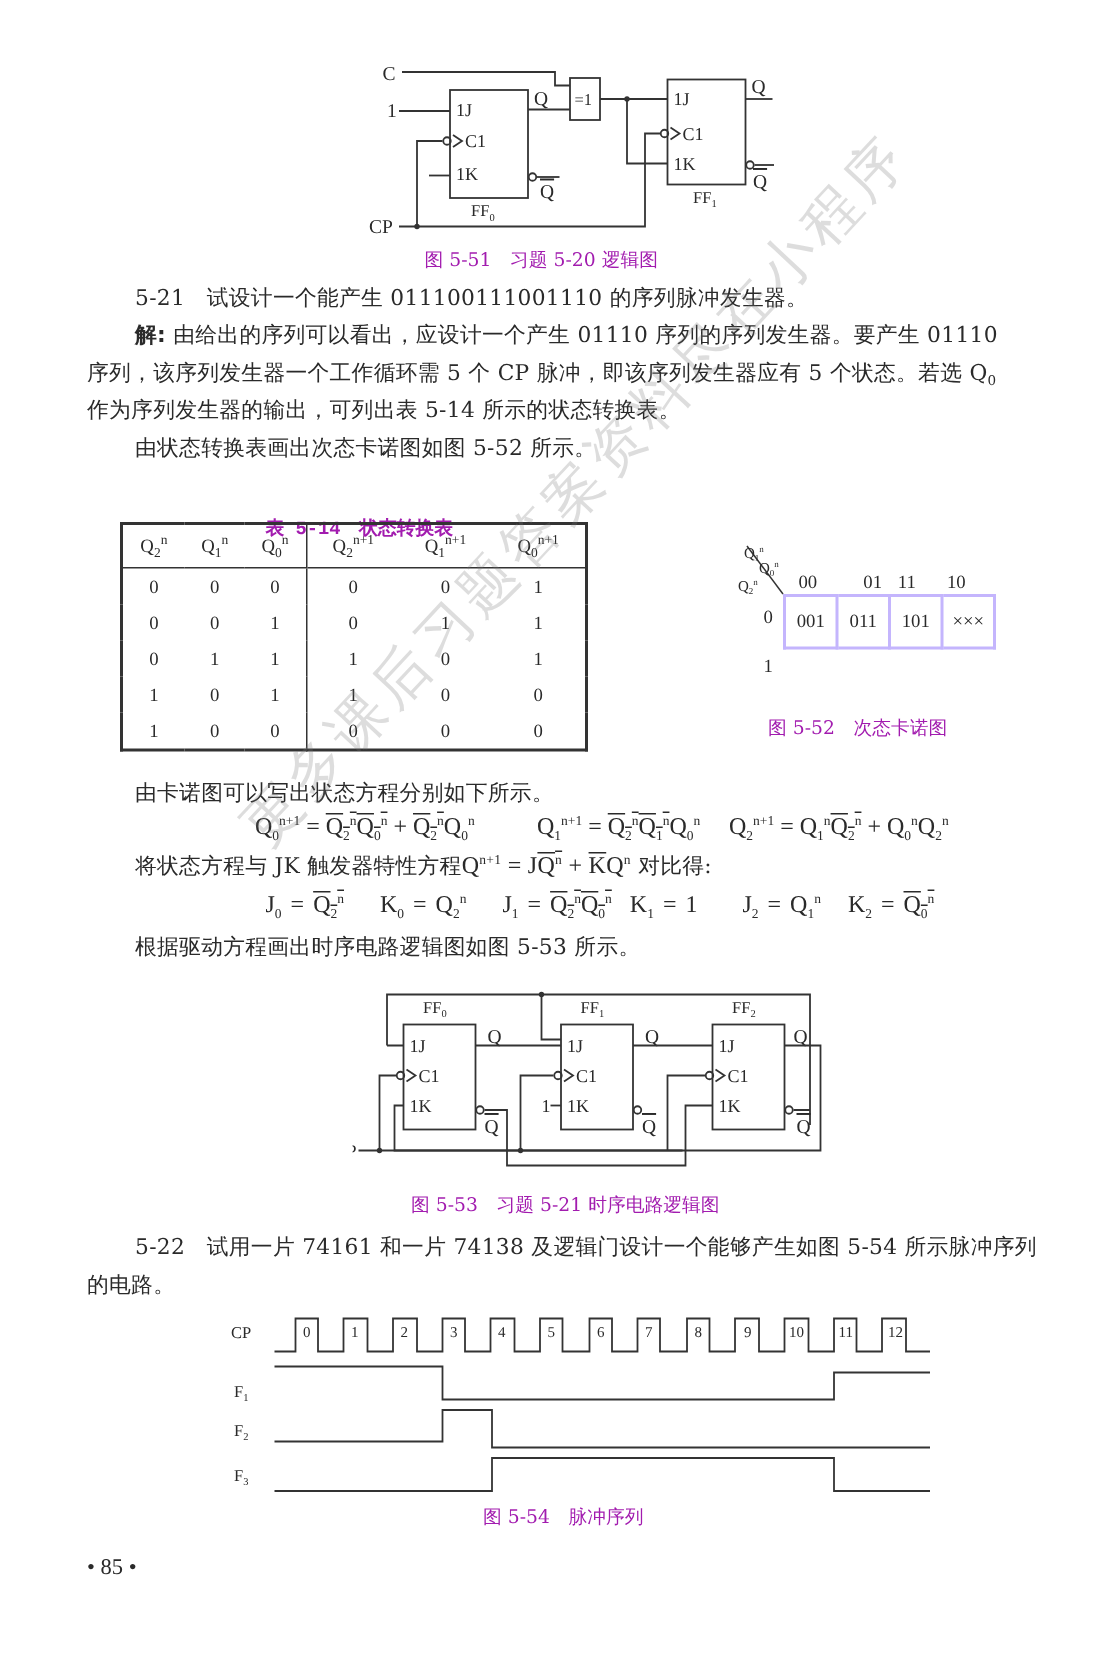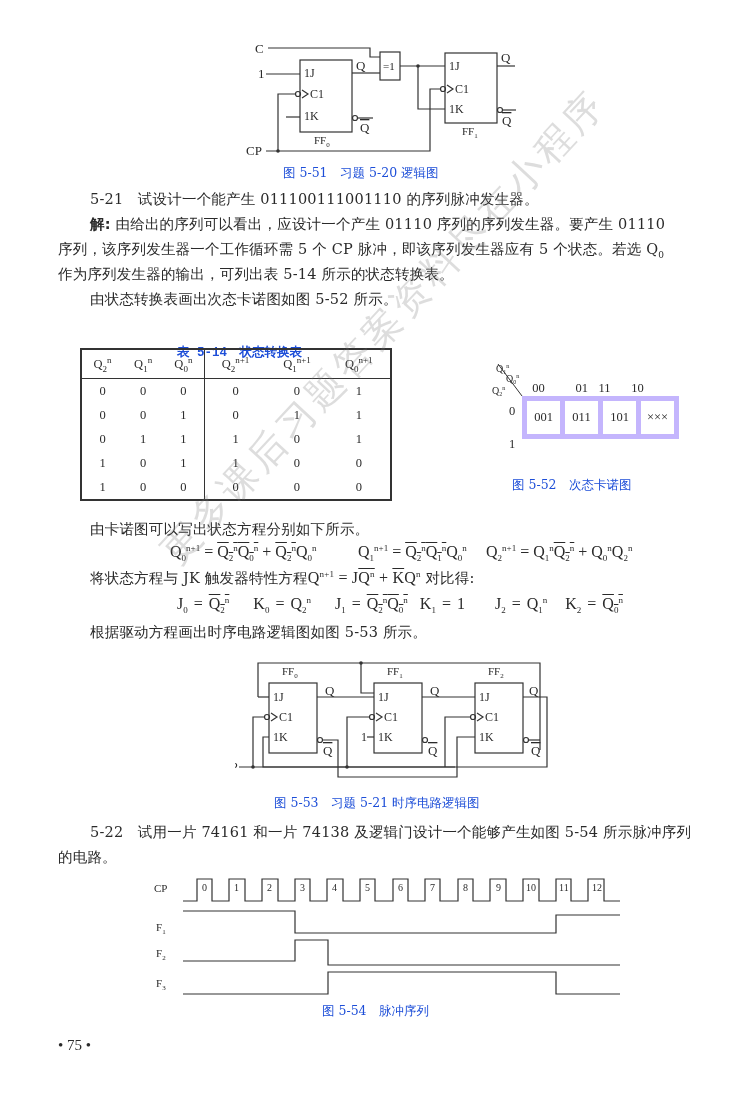--- a/index.html
+++ b/index.html
@@ -1,32 +1,32 @@
 <!DOCTYPE html>
 <html><head>
 <meta charset="utf-8">
 <style>
   html, body { margin: 0; padding: 0; background: #fff; }
   body { width: 739px; height: 1106px; position: relative; overflow: hidden;
          font-family: "DejaVu Serif", "Liberation Serif", serif; color: #2a2a2a; }
   .abs { position: absolute; }
   .para { position: absolute; font-size: 14.5px; line-height: 24px; letter-spacing: 0.2px; white-space: nowrap; }
-  .cap { position: absolute; font-size: 12.5px; color: #1d4ed8; white-space: nowrap; }
+  .cap { position: absolute; font-size: 12.5px; color: #a21caf; white-space: nowrap; }
   .math { font-family: "Liberation Serif", "DejaVu Serif", serif; font-size: 16px; white-space: nowrap; position: absolute; }
   .ov { text-decoration: overline; }
   sub, sup { font-size: 9px; line-height: 0; }
   svg text { font-family: "Liberation Serif", "DejaVu Serif", serif; fill: #2a2a2a; }
   svg .ln { stroke: #333; stroke-width: 1.2; fill: none; }
   table.st { border-collapse: collapse; position: absolute; left: 70px; top: 348px; width: 312px;
              border: 2px solid #333; font-family: "Liberation Serif", serif; font-size: 12.5px; margin-left: 10px; }
   table.st td, table.st th { text-align: center; height: 24px; font-weight: normal; padding: 0; }
   table.st thead th { height: 28px; border-bottom: 1px solid #333; }
   table.st .div { border-left: 1px solid #333; }
   table.km { border-collapse: collapse; position: absolute; left: 522px; top: 396px; font-family: "Liberation Serif", serif; font-size: 12.5px; }
-  table.km td { width: 31px; height: 31px; border: 5px solid #c4b5fd; text-align: center; }
+  table.km td { width: 31px; height: 31px; border: 2px solid #c4b5fd; text-align: center; }
   .watermark { position: absolute; left: 150px; top: 540px; transform: rotate(-47deg); transform-origin: left top;
                font-size: 38px; color: rgba(120,120,120,0.25); letter-spacing: 4px; white-space: nowrap;
                font-family: "DejaVu Sans", sans-serif; pointer-events: none; }
 </style>
 </head>
 <body>
 
 <svg class="abs" style="left:240px;top:30px" width="300" height="130" viewBox="0 0 300 130">
   <text x="15" y="23" font-size="13">C</text>
   <text x="18" y="48" font-size="13">1</text>
@@ -278,15 +278,15 @@
   </g>
 
   <path class="ln" d="M33 38 H145 V60 H406 V42 H470"></path>
 
   <path class="ln" d="M33 88 H145 V67 H178 V92 H470"></path>
 
   <path class="ln" d="M33 121 H178 V99 H406 V121 H470"></path>
 </svg>
 <div class="cap" style="left:322px;top:1003px">图 5-54　脉冲序列</div>
 
-<div class="abs" style="left:58px;top:1037px;font-size:15px;font-family:'Liberation Serif',serif">• 75 •</div>
+<div class="abs" style="left:58px;top:1037px;font-size:15px;font-family:'Liberation Serif',serif">• 85 •</div>
 
 <div class="watermark">更多课后习题答案资料尽在小程序</div>
 
 </body></html>

